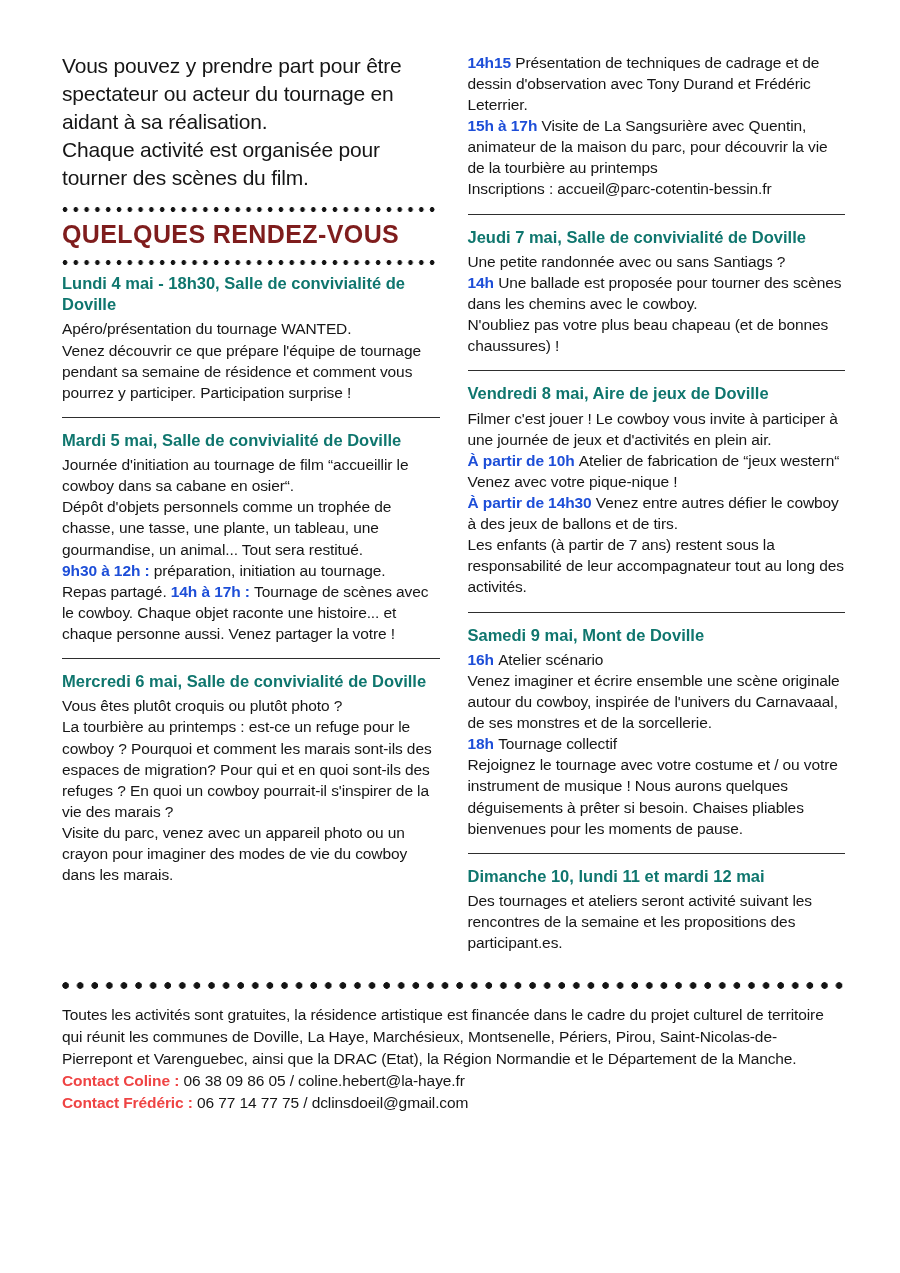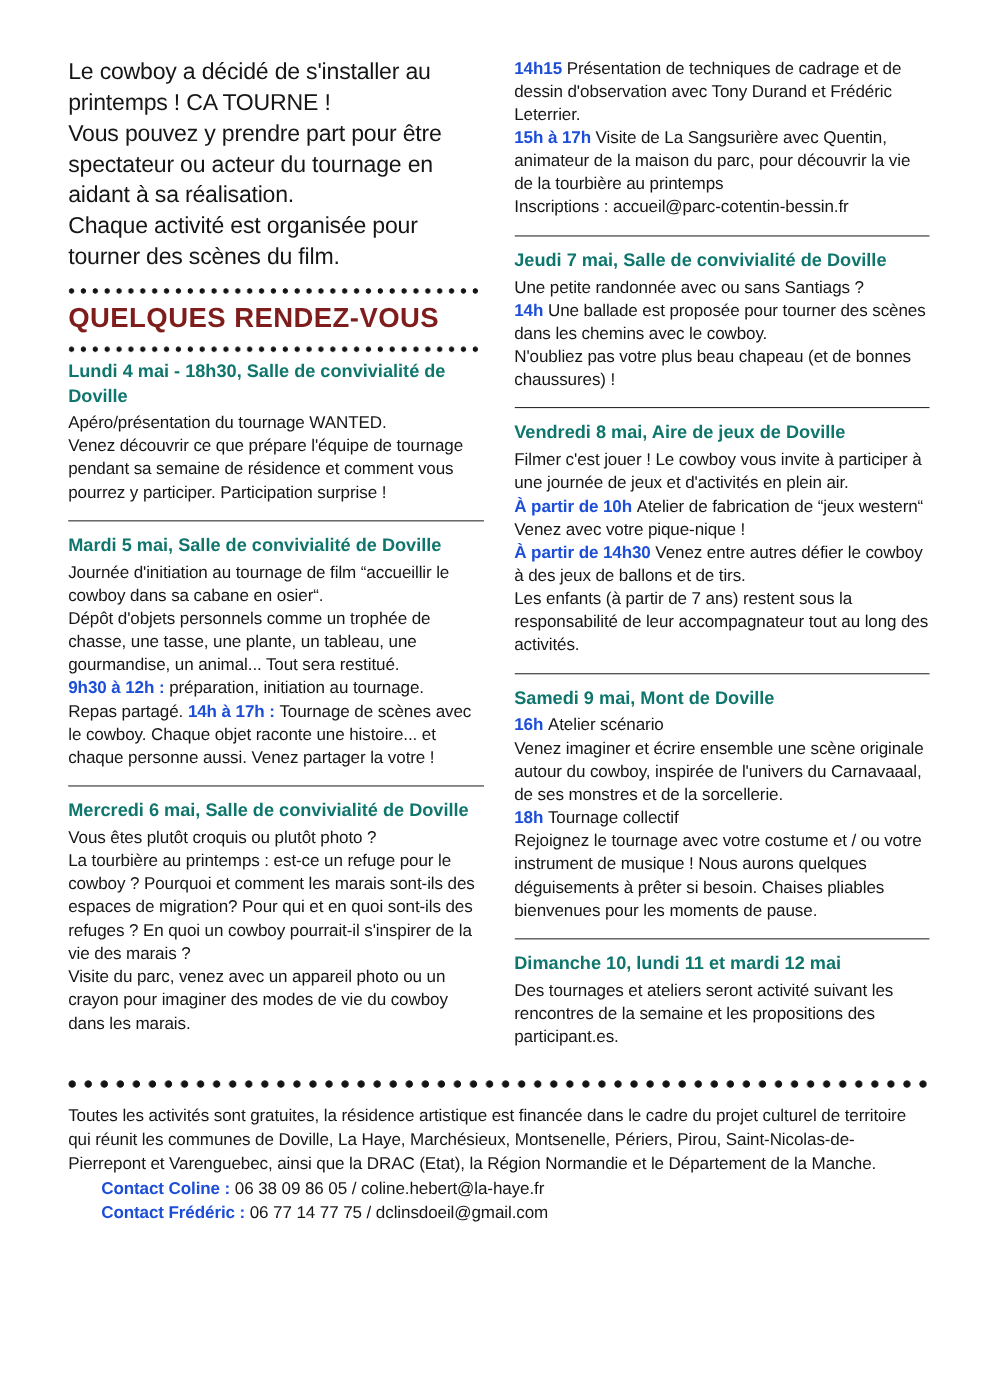--- a/index.html
+++ b/index.html
@@ -30,30 +30,29 @@
   .event-body strong { color:#1d4ed8; }
   .rule { border-top:1.6px solid #2e2e2e; margin:14px 0 12px; }
 
   .footer { margin-top:28px; }
   .dotted-large {
     height:9px; margin-bottom:14px;
     background-image: radial-gradient(circle at 3.6px 4.5px, #141414 3px, transparent 3.6px);
     background-size:14.6px 9px; background-repeat:repeat-x;
   }
   .footer p { font-size:15.5px; line-height:1.42; letter-spacing:-0.1px; color:#161616; }
-  .footer .contact strong { color:#1d4ed8;margin-left:30px; }
+  .footer .contact strong { color:#ef4444; }
 </style>
 </head>
 <body>
 
 <div class="page">
   <div class="columns">
     <div class="col" id="col-left">
         <div class="intro">
-          <p>Le cowboy a décidé de s'installer au printemps ! CA TOURNE !</p>
           <p>Vous pouvez y prendre part pour être spectateur ou acteur du tournage en aidant à sa réalisation.</p>
           <p>Chaque activité est organisée pour tourner des scènes du film.</p>
         </div>
         <div class="dotted"></div>
         <h2 class="main-heading">QUELQUES RENDEZ-VOUS</h2>
         <div class="dotted"></div>
         <div class="event">
           <h3 class="event-title">Lundi 4 mai - 18h30, Salle de convivialité de Doville</h3>
           <p class="event-body">Apéro/présentation du tournage WANTED.<br>Venez découvrir ce que prépare l'équipe de tournage pendant sa semaine de résidence et comment vous pourrez y participer. Participation surprise !</p>
         </div>

